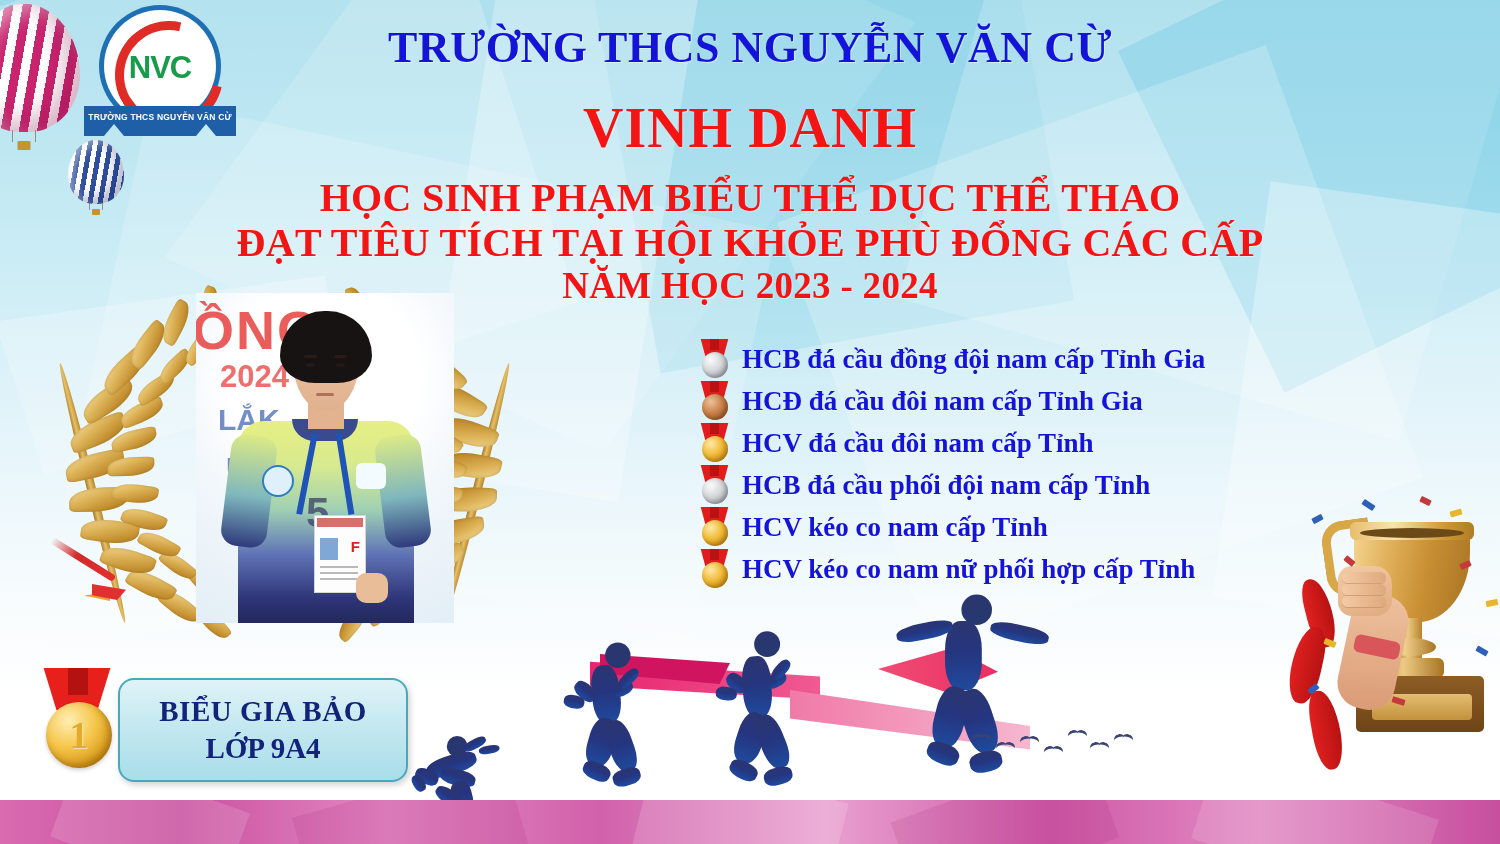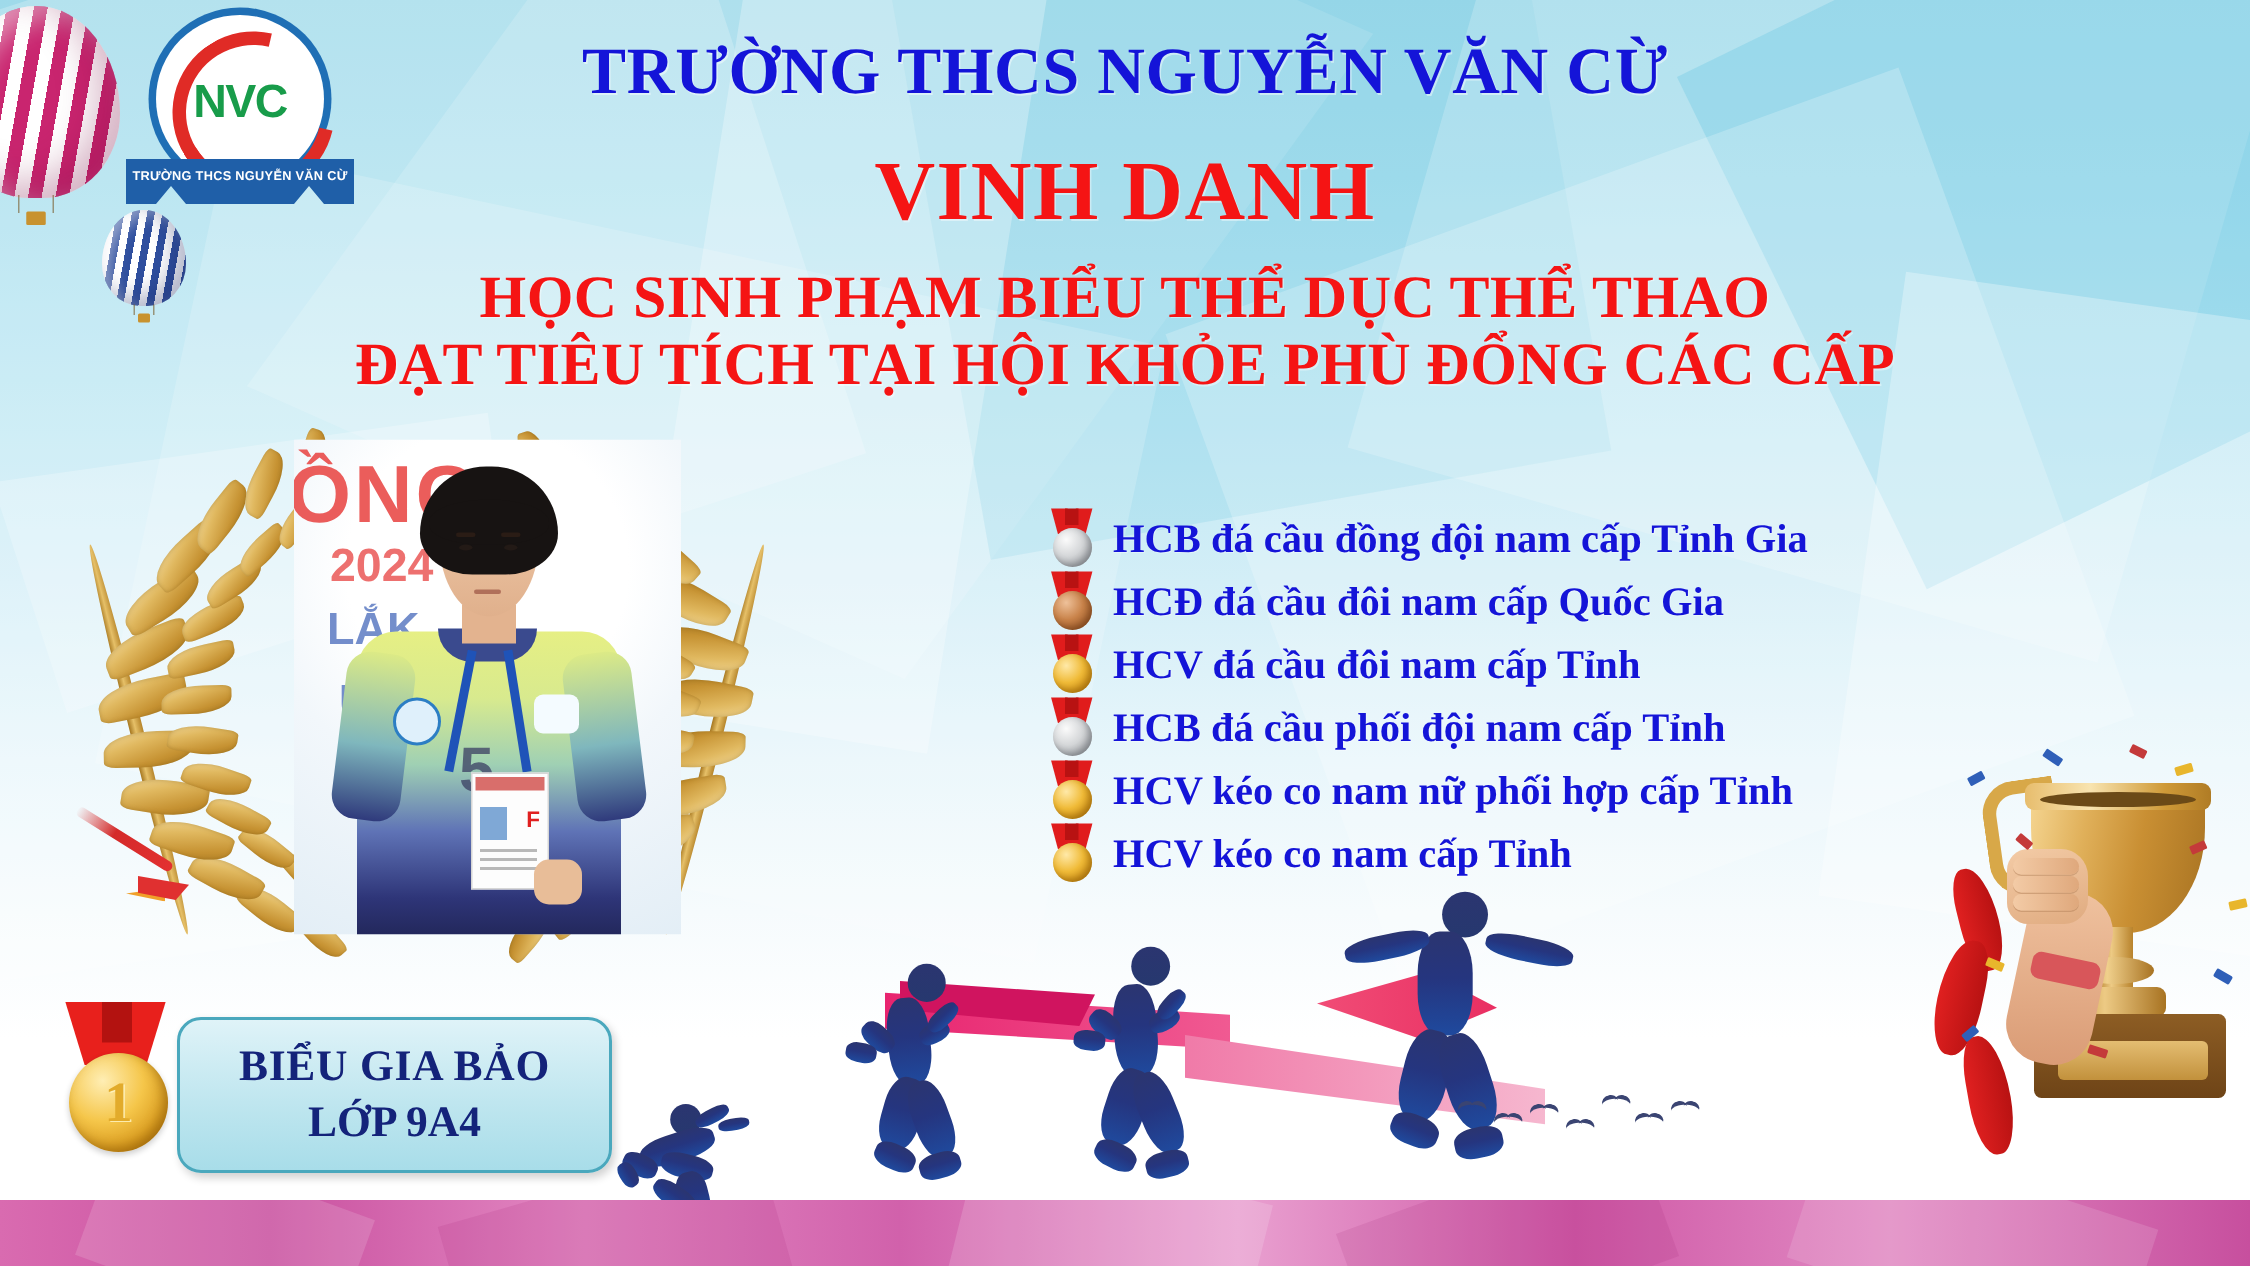--- a/index.html
+++ b/index.html
@@ -302,20 +302,21 @@
     <div class="logo-banner">
       <span>TRƯỜNG THCS NGUYỄN VĂN CỪ</span>
     </div>
   </div>
 
   <div id="school-name">TRƯỜNG THCS NGUYỄN VĂN CỪ</div>
   <div id="vinh-danh">VINH DANH</div>
   <div id="sub-lines">
     <div class="l1">HỌC SINH PHẠM BIỂU THỂ DỤC THỂ THAO</div>
     <div class="l2">ĐẠT TIÊU TÍCH TẠI HỘI KHỎE PHÙ ĐỔNG CÁC CẤP</div>
+    <div class="l3">NĂM HỌC 2023 - 2024</div>
   </div>
 
   <div id="wreath">
     <div id="leaves-left">
         <div class="stem" style="left: 40px; top: 74px; transform: rotate(-14deg);"></div>
         <div class="leaf" style="left: 138.514px; top: 326.882px; transform: rotate(49.2deg) scale(0.78);"></div>
         <div class="leaf" style="left: 154.741px; top: 299.51px; transform: rotate(59.2deg) scale(0.61);"></div>
         <div class="leaf" style="left: 105.971px; top: 311.388px; transform: rotate(39.12deg) scale(0.88);"></div>
         <div class="leaf" style="left: 127.843px; top: 286.783px; transform: rotate(49.12deg) scale(0.69);"></div>
         <div class="leaf" style="left: 77.3513px; top: 290.432px; transform: rotate(29.04deg) scale(0.97);"></div>
@@ -424,21 +425,21 @@
         </div>
         <div class="ach-text">HCB đá cầu đồng đội nam cấp Tỉnh Gia</div>
       </div>
       <div class="ach-row">
         <div class="medal bronze">
           <div class="rib-l"></div>
           <div class="rib-r"></div>
           <div class="rib-c"></div>
           <div class="disc"></div>
         </div>
-        <div class="ach-text">HCĐ đá cầu đôi nam cấp Quốc Gia</div>
+        <div class="ach-text">HCĐ đá cầu đôi nam cấp Tỉnh Gia</div>
       </div>
       <div class="ach-row">
         <div class="medal gold">
           <div class="rib-l"></div>
           <div class="rib-r"></div>
           <div class="rib-c"></div>
           <div class="disc"></div>
         </div>
         <div class="ach-text">HCV đá cầu đôi nam cấp Tỉnh</div>
       </div>
@@ -451,30 +452,30 @@
         </div>
         <div class="ach-text">HCB đá cầu phối đội nam cấp Tỉnh</div>
       </div>
       <div class="ach-row">
         <div class="medal gold">
           <div class="rib-l"></div>
           <div class="rib-r"></div>
           <div class="rib-c"></div>
           <div class="disc"></div>
         </div>
-        <div class="ach-text">HCV kéo co nam nữ phối hợp cấp Tỉnh</div>
+        <div class="ach-text">HCV kéo co nam cấp Tỉnh</div>
       </div>
       <div class="ach-row">
         <div class="medal gold">
           <div class="rib-l"></div>
           <div class="rib-r"></div>
           <div class="rib-c"></div>
           <div class="disc"></div>
         </div>
-        <div class="ach-text">HCV kéo co nam cấp Tỉnh</div>
+        <div class="ach-text">HCV kéo co nam nữ phối hợp cấp Tỉnh</div>
       </div>
     </div>
 
   <div id="runners">
     <div id="finish-ribbon">
       <div class="r1"></div>
         <div class="r2"></div>
         <div class="r3"></div>
     </div>
     <div id="win-ribbon"></div>

